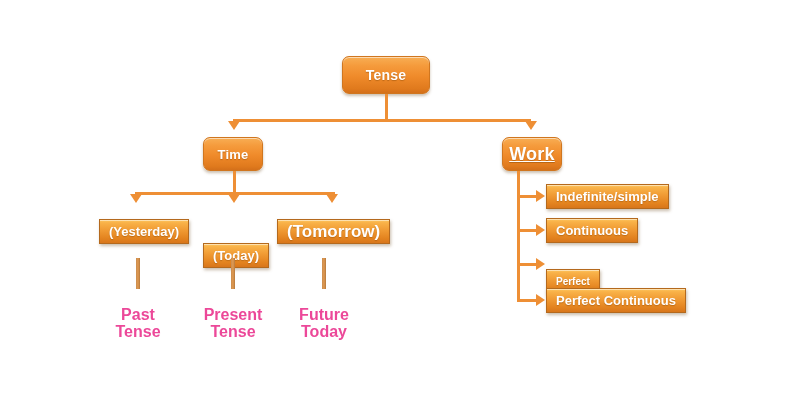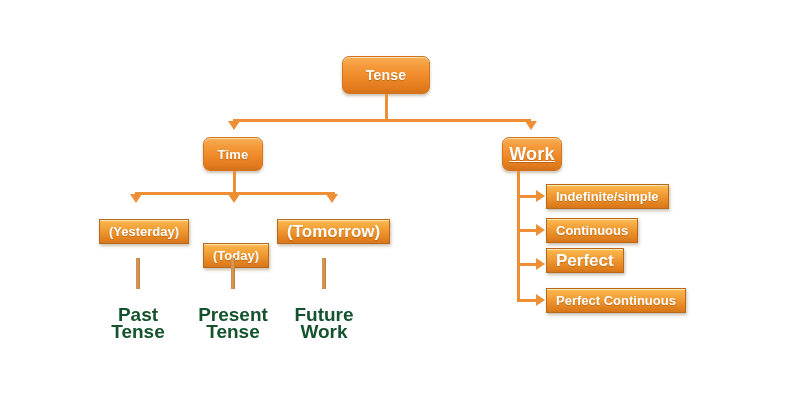--- a/index.html
+++ b/index.html
@@ -60,23 +60,23 @@
     position: absolute; width: 0; height: 0;
     border-top: 6px solid transparent;
     border-bottom: 6px solid transparent;
     border-left: 9px solid #ee8f35;
   }
 
   
   .caption {
     position: absolute;
     text-align: center;
-    color: #14532d;
+    color: #ec4899;
     font-weight: bold;
-    font-size: 19px;
+    font-size: 16px;
     line-height: 17px;
     white-space: pre-line;
   }
 </style>
 </head>
 <body>
 
 <div id="diagram">
 
   <div class="node-round" style="left:342px; top:56px; width:88px; height:38px; font-size:14px;">
@@ -112,21 +112,21 @@
 
   <div class="stub" style="left:136px; top:258px; width:4px; height:31px;"></div>
   <div class="stub" style="left:231px; top:258px; width:4px; height:31px;"></div>
   <div class="stub" style="left:322px; top:258px; width:4px; height:31px;"></div>
 
   <div class="caption" style="left:98px; top:306px; width:80px;">Past
 Tense</div>
   <div class="caption" style="left:193px; top:306px; width:80px;text-align:center;">Present
 Tense</div>
   <div class="caption" style="left:284px; top:306px; width:80px;">Future
-Work</div>
+Today</div>
 
   <div class="node-round" style="left:502px; top:137px; width:60px; height:34px; font-size:18px;text-decoration:underline;">
     <span>Work</span>
   </div>
 
   <div class="vline" style="left:517px; top:171px; width:3px; height:131px;"></div>
 
   <div class="hline" style="left:517px; top:195px; width:21px; height:3px;"></div>
   <div class="arrow-right" style="left:536px; top:190px;"></div>
 
@@ -138,20 +138,20 @@
 
   <div class="hline" style="left:517px; top:299px; width:21px; height:3px;"></div>
   <div class="arrow-right" style="left:536px; top:294px;"></div>
 
   <div class="node-rect pad" style="left:546px; top:184px; height:25px; font-size:13px;">
     <span>Indefinite/simple</span>
   </div>
   <div class="node-rect pad" style="left:546px; top:218px; height:25px; font-size:13px;">
     <span>Continuous</span>
   </div>
-  <div class="node-rect pad" style="left:546px; top:248px; height:25px; font-size:17px;">
+  <div class="node-rect pad" style="left:546px; top:269px; height:25px; font-size:10px;">
     <span>Perfect</span>
   </div>
   <div class="node-rect pad" style="left:546px; top:288px; height:25px; font-size:13px;">
     <span>Perfect Continuous</span>
   </div>
 
 </div>
 
 </body></html>

